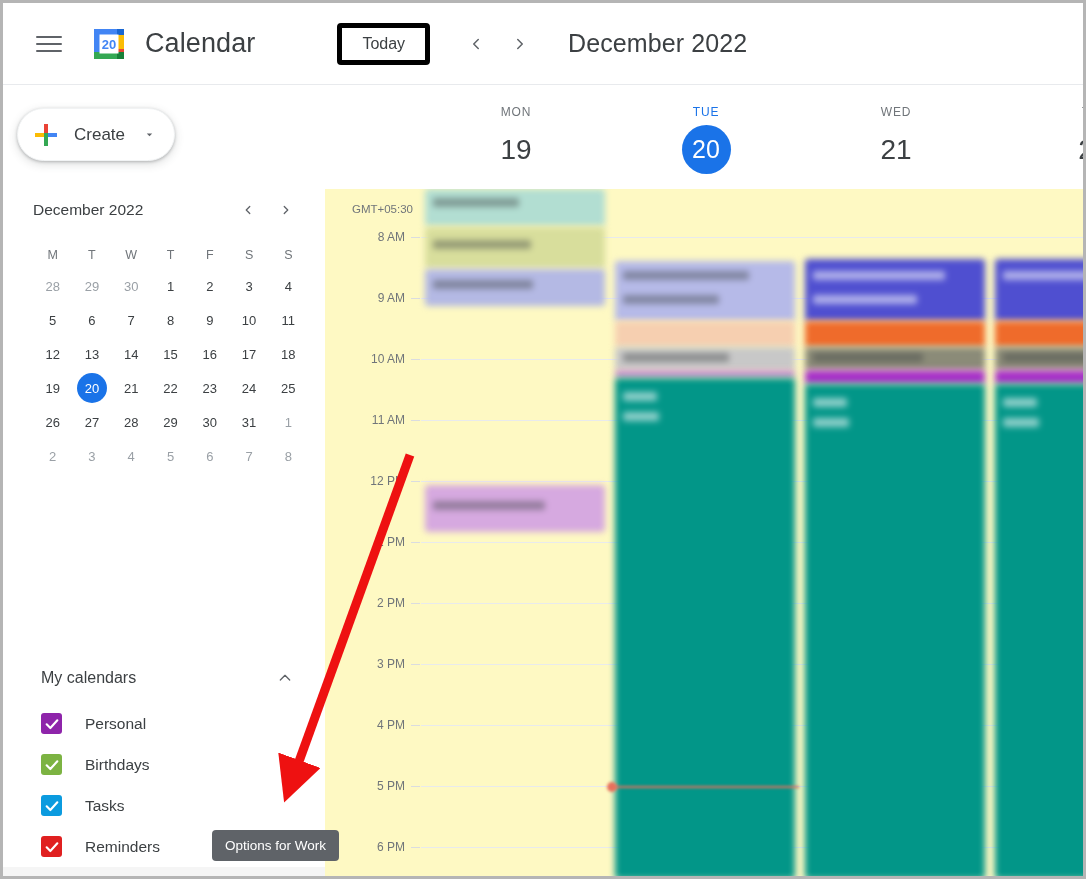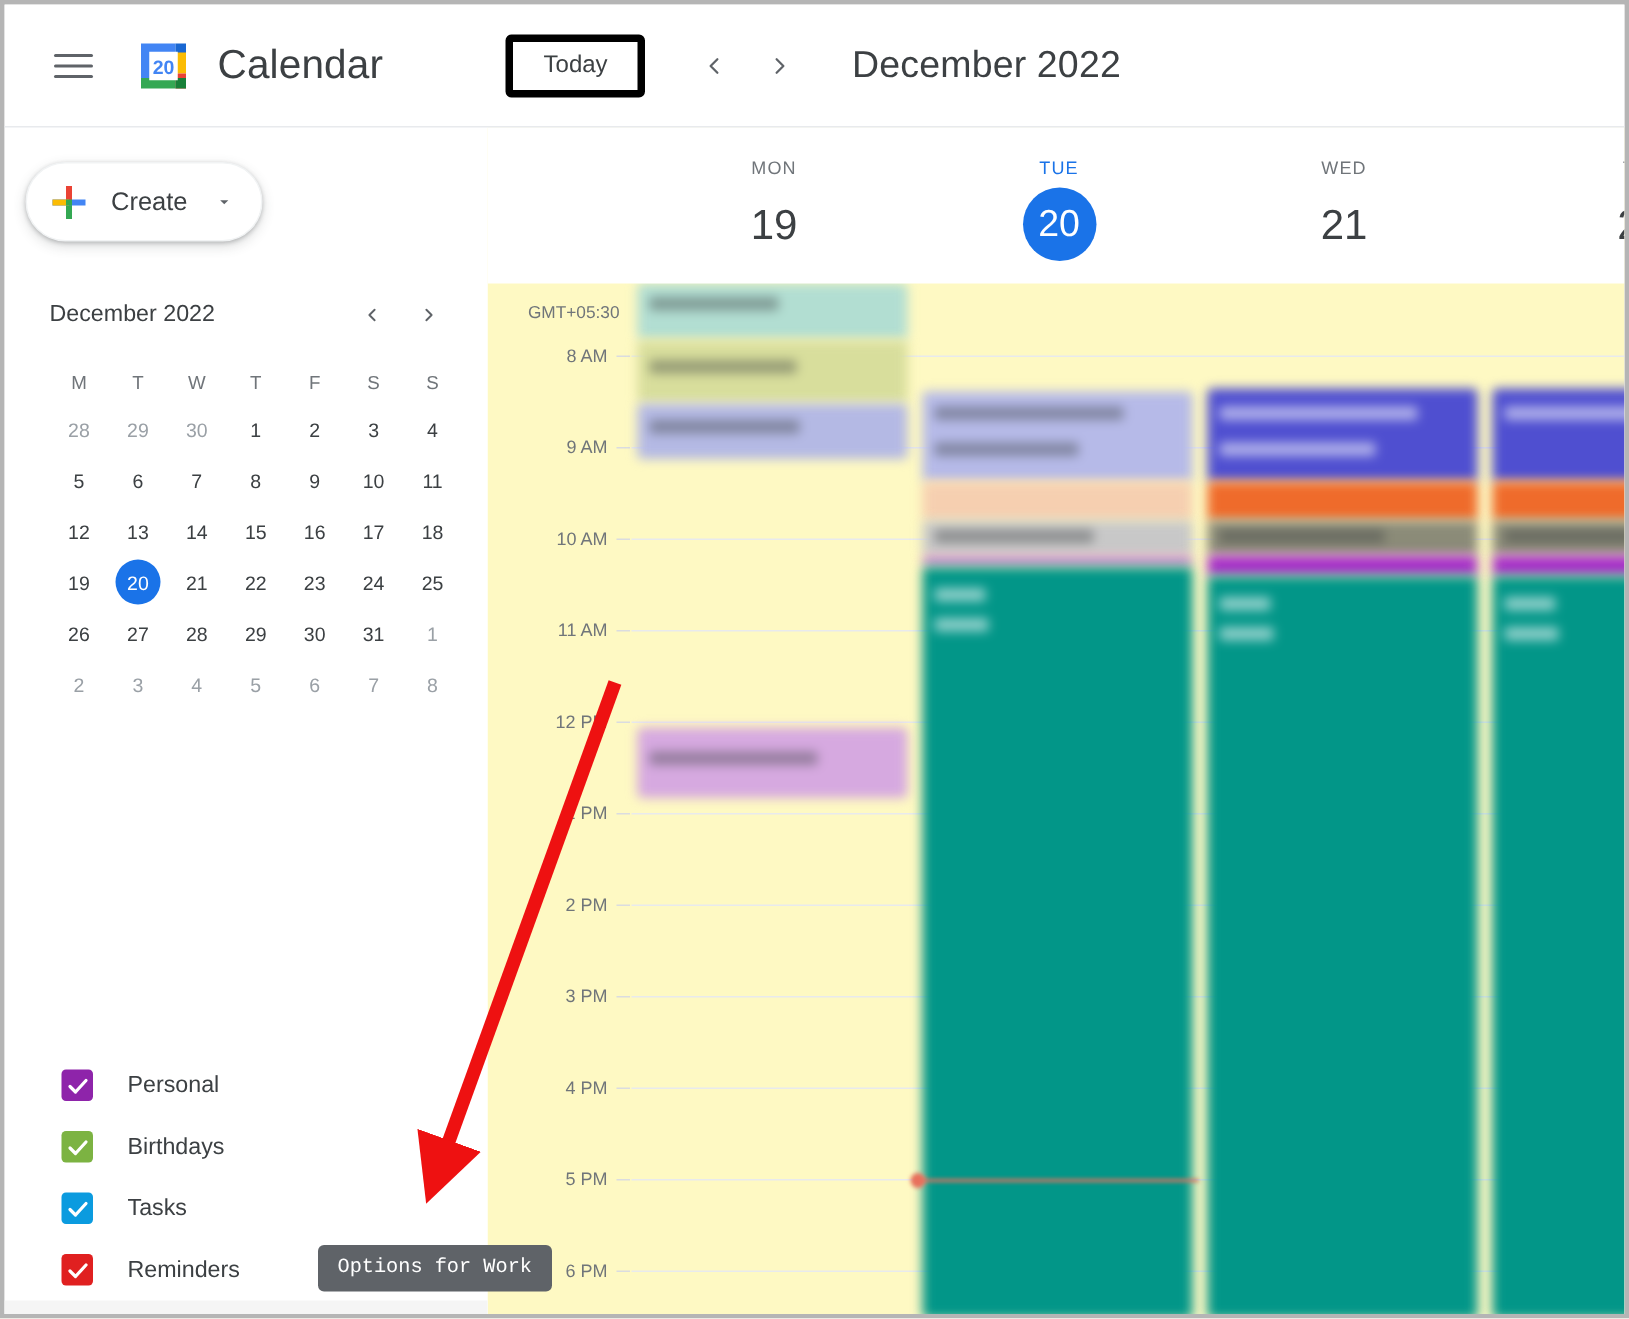--- a/index.html
+++ b/index.html
@@ -142,21 +142,20 @@
     width: 30px; height: 30px; display: flex; align-items: center;
     justify-content: center; color: #3c4043; cursor: pointer; border-radius: 50%;
   }
   .icon-btn svg { width: 18px; height: 18px; }
 
   .tooltip {
     position: absolute; left: 209px; top: 827px;
     background: #5f6368; color: #fff; font-size: 13.5px;
     padding: 8px 13px; border-radius: 4px; white-space: nowrap;
     z-index: 60;
-    font-family: Liberation Mono, monospace;
   }
 
   
   #main {
     position: absolute; left: 322px; top: 82px;
     width: 758px; height: 794px; background: #fef9c3;
     overflow: hidden;
   }
   .day-header-row {
     position: absolute; left: 0; top: 0; width: 758px; height: 104px;
@@ -418,20 +417,28 @@
           <div class="dayc muted">
             <span>7</span>
           </div>
           <div class="dayc muted">
             <span>8</span>
           </div>
         </div>
     </div>
 
 
+    <div class="section-head" id="my-cal-head">
+      <span class="section-title">My calendars</span>
+      <span class="section-caret">
+        <svg viewBox="0 0 24 24" fill="none" stroke="currentColor" stroke-width="2" stroke-linecap="round" stroke-linejoin="round">
+            <polyline points="5 15 12 8 19 15"></polyline>
+          </svg>
+      </span>
+    </div>
 
     <div class="cal-list" id="cal-list">
         <div class="cal-row">
           <div class="cbox" style="background: rgb(142, 36, 170);">
             <svg viewBox="0 0 24 24" fill="none" stroke="#ffffff" stroke-width="3.2" stroke-linecap="round" stroke-linejoin="round">
               <polyline points="4 12.5 9.5 18 20 6.5"></polyline>
             </svg>
           </div>
           <div class="cal-name">Personal</div>
         </div>

